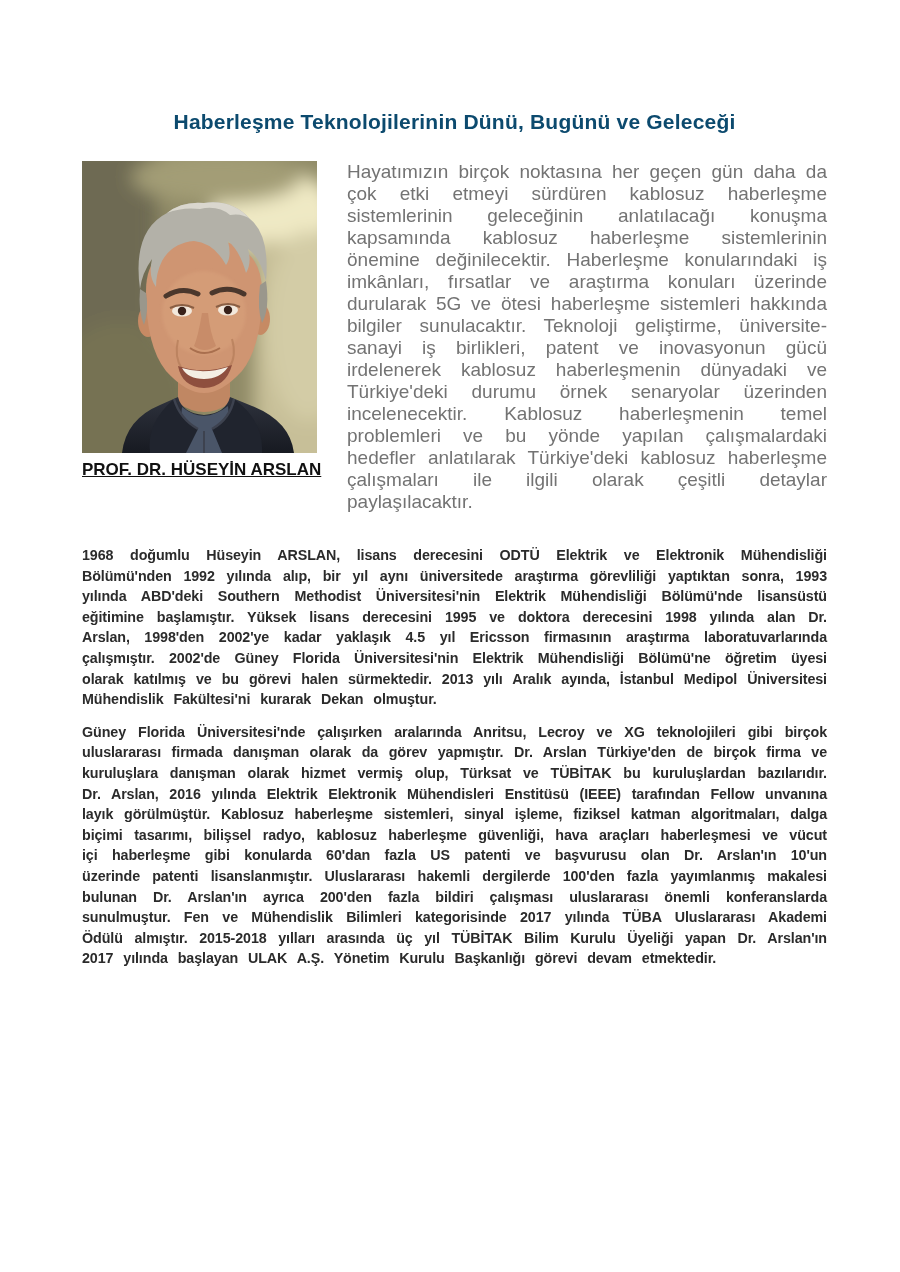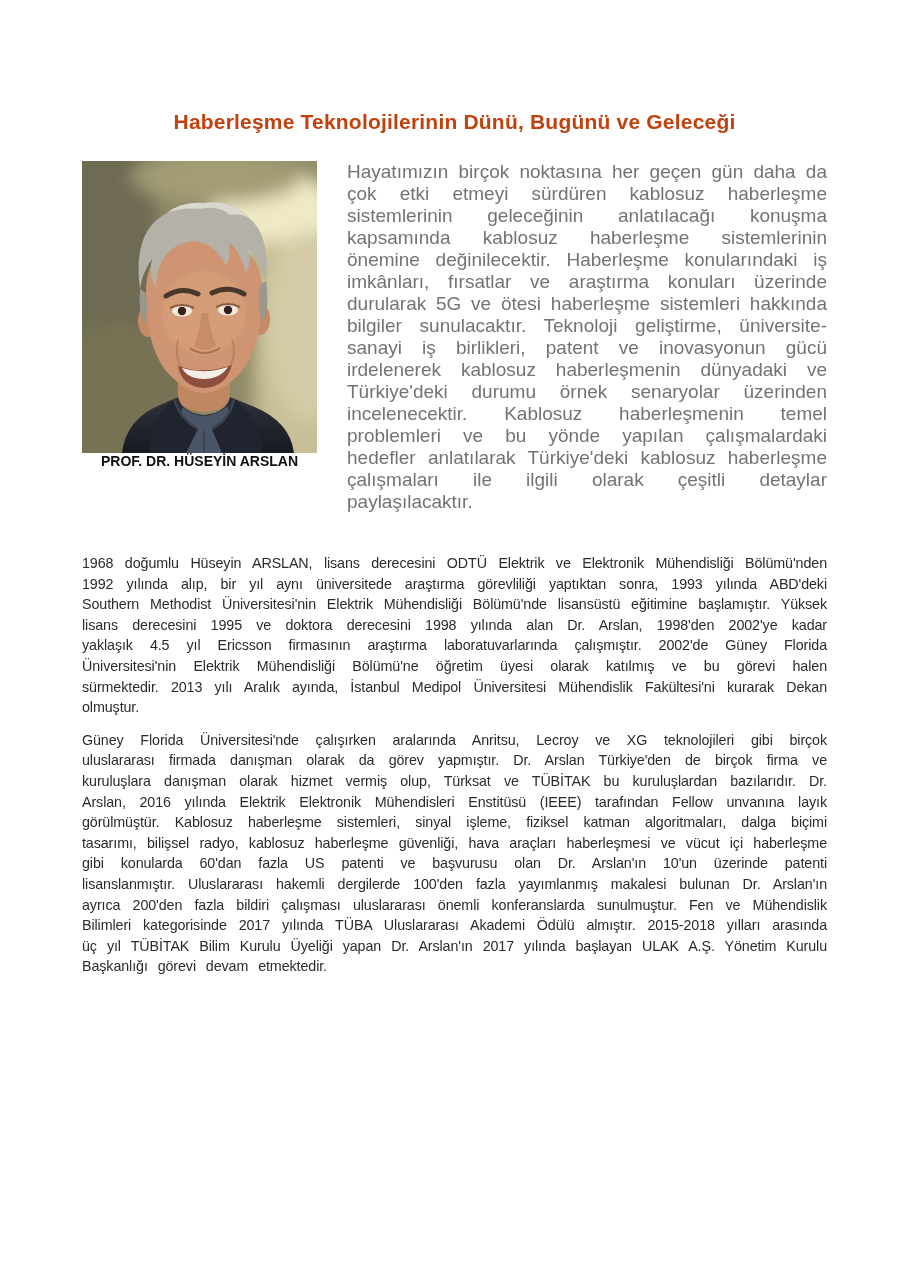--- a/index.html
+++ b/index.html
@@ -31,54 +31,57 @@
     margin-right: 30px;
     padding-bottom: 30px;
   }
   .photo-frame {
     width: 235px; height: 292px;
     overflow: hidden;
     background: #8f8a66;
   }
   .photo-frame svg { display: block; }
   .photo-caption {
+    margin-top: 7px;
     text-align: center;
-    font-size: 14px;
+    font-size: 17px;
     font-weight: 700;
     color: #111;
     white-space: nowrap;
+    text-decoration: underline;
   }
   .intro-text {
     font-size: 19px;
     line-height: 22px;
     text-align: justify;
     word-spacing: 3px;
     color: #737373;
   }
   .bio-section {
     clear: none;
-    margin-top: 40px;
+    margin-top: 32px;
+    font-weight: bold;
   }
   .bio-section p {
     font-size: 14.3px;
     line-height: 20.6px;
     text-align: justify;
     word-spacing: 6px;
     letter-spacing: -0.1px;
     color: #2b2b2b;
     margin-bottom: 12px;
   }
   .clearfix::after { content: ""; display: block; clear: both; }
 </style>
 </head>
 <body>
 
 <div class="page">
 
-  <h1 class="page-title" style="color: #c2410c;">Haberleşme Teknolojilerinin Dünü, Bugünü ve Geleceği</h1>
+  <h1 class="page-title" style="color: #0c4a6e;">Haberleşme Teknolojilerinin Dünü, Bugünü ve Geleceği</h1>
 
   <div class="intro-section clearfix">
 
     <figure class="photo-box">
       <div class="photo-frame">
         <svg viewBox="0 0 235 292" width="235" height="292" xmlns="http://www.w3.org/2000/svg">
           <defs>
             <filter id="bgblur" x="-30%" y="-30%" width="160%" height="160%">
                 <feGaussianBlur stdDeviation="9"></feGaussianBlur>
               </filter>

